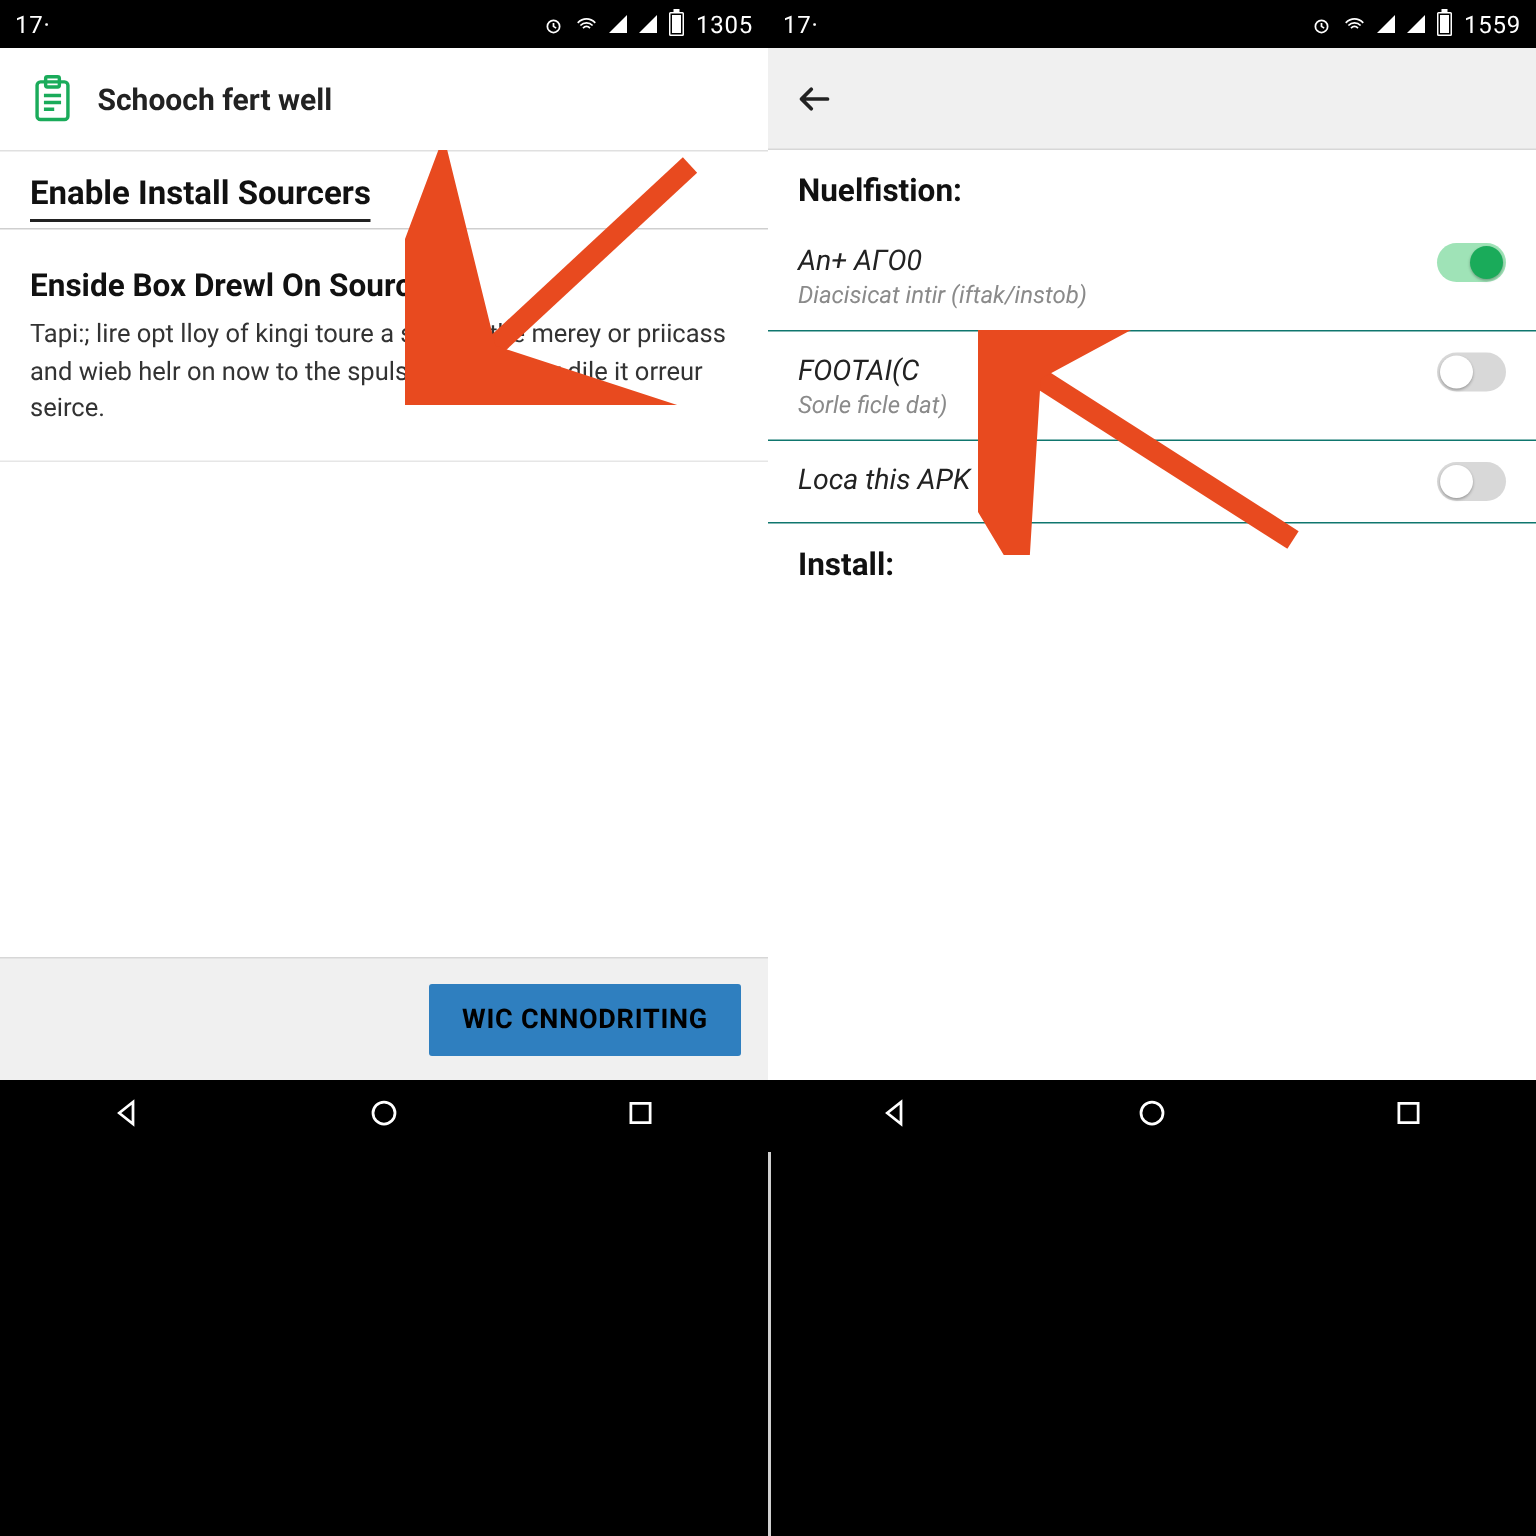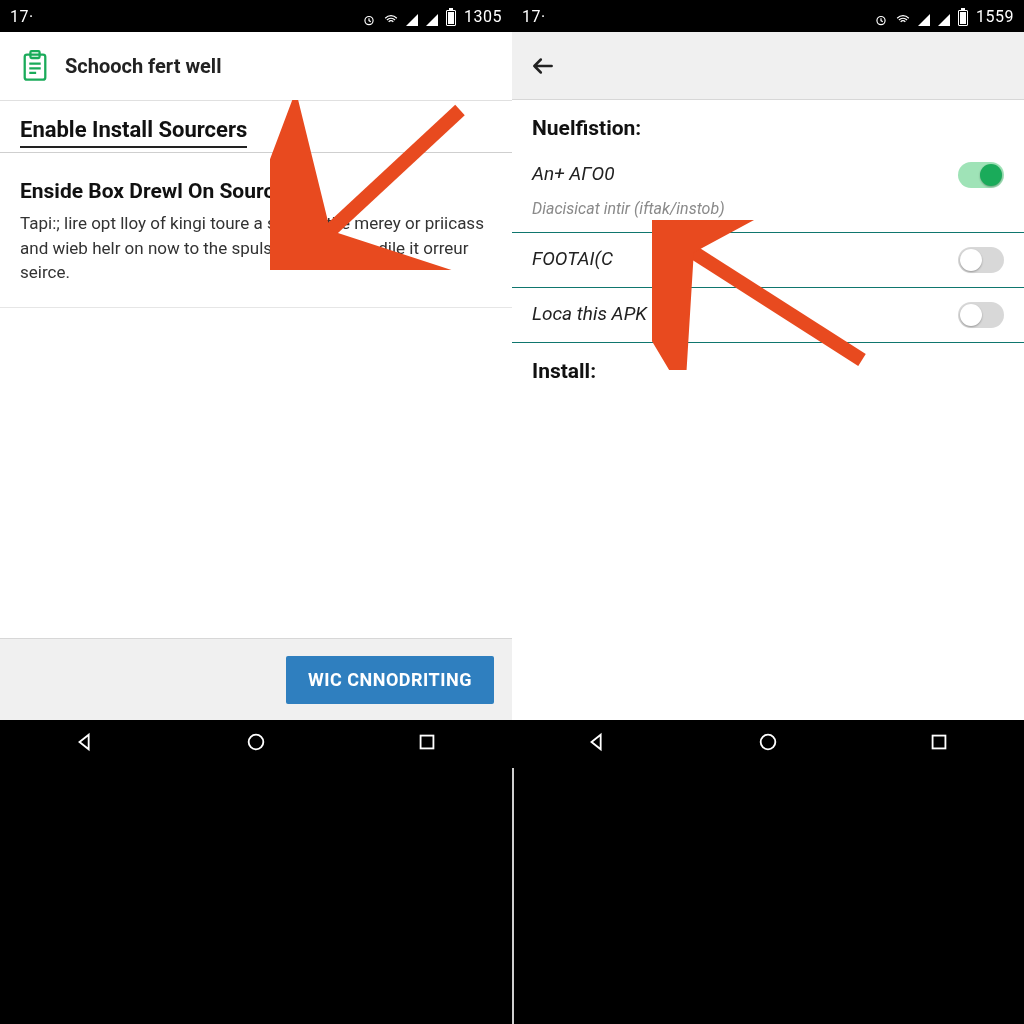--- a/index.html
+++ b/index.html
@@ -2,21 +2,21 @@
 <html><head>
 <meta charset="utf-8">
 <style>
   * { box-sizing: border-box; margin: 0; padding: 0; }
   html, body { width: 1024px; height: 1024px; font-family: -apple-system, Roboto, "Helvetica Neue", Arial, sans-serif; background: #000; }
   .stage { display: flex; width: 1024px; height: 1024px; }
   .phone { width: 512px; height: 768px; background: #f6f6f6; display: flex; flex-direction: column; position: relative; }
   .divider-vert { position:absolute; left:512px; top:0; width:2px; height:1024px; background:#cfcfcf; }
   
   .statusbar { height: 32px; background: #000; color: #fff; font-size: 16px; display: flex; align-items: center; justify-content: space-between; padding: 0 10px; letter-spacing: .5px; }
-  .statusbar .right { display:flex; align-items:flex-end; gap:8px; }
+  .statusbar .right { display:flex; align-items:center; gap:8px; }
   .sb-icon { width: 14px; height: 14px; display:inline-block; }
   .sb-icon svg { width:100%; height:100%; fill:#fff; }
   .signal { width:0;height:0;border-left:12px solid transparent;border-bottom:12px solid #fff; display:inline-block;}
   .batt { width:10px;height:16px;border:1px solid #fff;border-radius:1px; position:relative; }
   .batt::after{content:"";position:absolute;top:-3px;left:2px;width:4px;height:2px;background:#fff;}
   .batt .fill{position:absolute;left:1px;bottom:1px;width:6px;background:#fff;}
   
   .appbar { height: 68px; background: #f0f0f0; border-bottom: 1px solid #d7d7d7; display:flex; align-items:center; gap:22px; padding: 0 18px; }
   .back-icon { width:26px; height:26px; }
   .back-icon svg { width:100%; height:100%; stroke:#222; stroke-width:2.3; fill:none; stroke-linecap:round; stroke-linejoin:round; }
@@ -29,31 +29,31 @@
   .row .label { font-size:20px; color:#222; }
   .section-title { padding: 16px 20px 10px; font-size: 22px; font-weight:700; color:#111; border-bottom:1px solid #cfcfcf; }
   .section-title.underlined span{ border-bottom:2px solid #222; padding-bottom:4px;}
   .para-block { padding: 14px 20px 22px; border-bottom:1px solid #e6e6e6;}
   .para-block h3{font-size:21px; font-weight:700; color:#111; margin-bottom:8px;margin-top:12px;}
   .para-block p{font-size:17px; color:#333; line-height:1.45;}
   .list-heading { padding: 16px 20px 8px; font-size:21px; font-weight:700; color:#111; }
   .setting-row { padding: 14px 20px; border-bottom:1px solid #0f766e; display:flex; align-items:flex-start;font-style:italic; }
   .setting-row .txt { flex:1; }
   .setting-row .txt .t1{ font-size:19px; color:#222; }
-  .setting-row .txt .t2{ font-size:16px; color:#8a8a8a; margin-top:14px;}
+  .setting-row .txt .t2{ font-size:16px; color:#8a8a8a; margin-top:2px;}
   .toggle { width:46px; height:26px; border-radius:13px; position:relative; }
   .toggle .knob{ position:absolute; width:22px; height:22px; border-radius:50%; top:2px; box-shadow:0 1px 2px rgba(0,0,0,.3);}
   .toggle.on{ background:#9fe3b7;}
   .toggle.on .knob{ right:2px; background:#1aab5a;}
   .toggle.off{ background:#d8d8d8;}
   .toggle.off .knob{ left:2px; background:#fff;}
   
   .footer { height: 82px; background:#f0f0f0; border-top:1px solid #d7d7d7; display:flex; align-items:center; justify-content:flex-end; gap:14px; padding: 0 18px;}
   .btn { height:48px; padding: 0 22px; display:flex; align-items:center; justify-content:center; font-size:18px; font-weight:700; letter-spacing:.5px; border-radius:2px; cursor:pointer;}
-  .btn.primary{ background:#2f7fbf; color:#ffffff; }
+  .btn.primary{ background:#2f7fbf; color:#000000; }
   .btn.outline{ background:#fff; color:#2f7fbf; border:1px solid #c8c8c8;}
   
   .navbar { height:48px; background:#000; display:flex; align-items:center; justify-content:space-around;}
   .nav-icon svg{ width:22px; height:22px; fill:#fff; stroke:#fff;}
   
   .arrow { position:absolute; pointer-events:none; }
   .arrow svg{ width:100%; height:100%; }
 </style>
 </head>
 <body>
@@ -171,20 +171,21 @@
           <div class="t2">Diacisicat intir (iftak/instob)</div>
         </div>
         <div class="toggle on">
             <div class="knob"></div>
           </div>
       </div>
 
       <div class="setting-row">
         <div class="txt">
           <div class="t1">FOOTAI(C</div>
+          <div class="t2">Sorle ficle dat)</div>
         </div>
         <div class="toggle off">
             <div class="knob"></div>
           </div>
       </div>
 
       <div class="setting-row">
         <div class="txt">
           <div class="t1">Loca this APK</div>
         </div>

